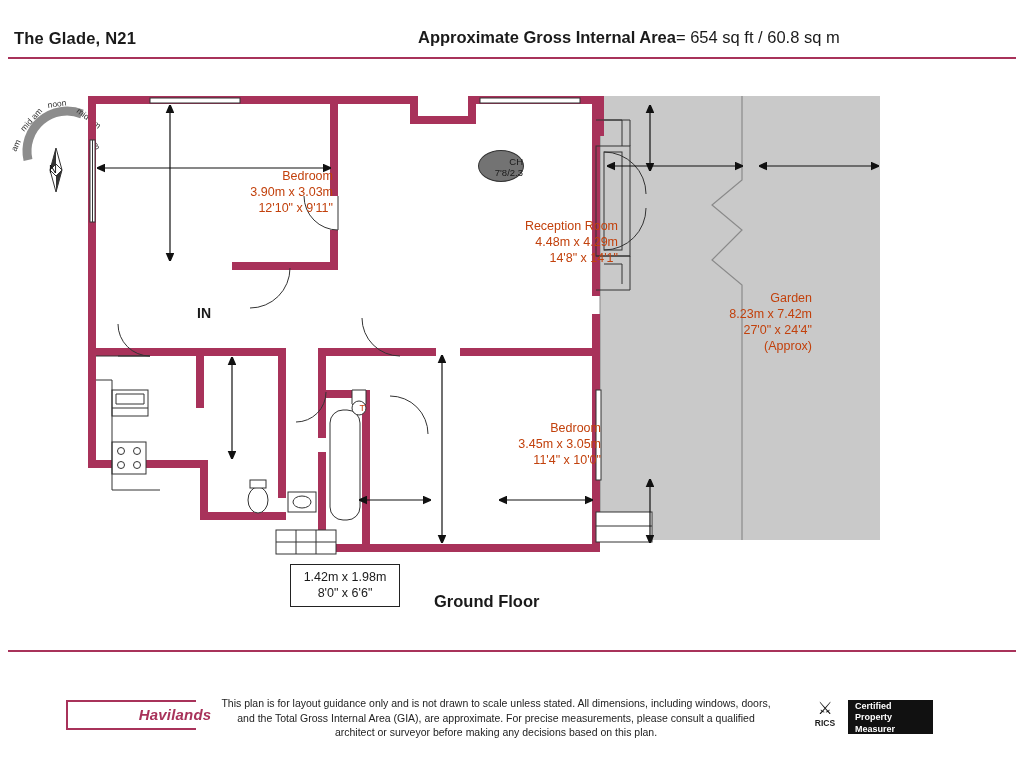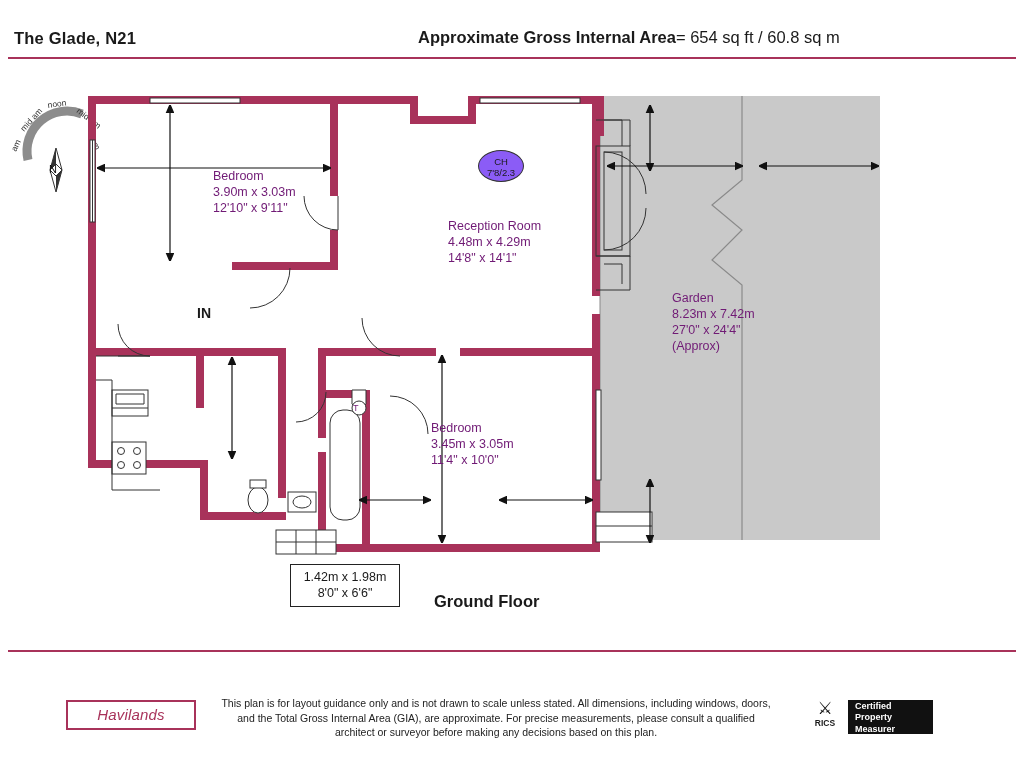--- a/index.html
+++ b/index.html
@@ -30,63 +30,64 @@
   #rule-mid{top:650px;}
 
   
   .plan{position:absolute;left:0;top:60px;width:1024px;height:570px;}
   .plan svg{display:block;}
 
   
   .lbl{
     position:absolute;
     font-size:12.5px;
-    text-align:left;
+    text-align:right;
     line-height:16px;
-    color:#701a75;
+    color:#c2410c;
     white-space:nowrap;
   }
   .boxed{
     position:absolute;
     border:1px solid #222;
     background:#fff;
     font-size:12.5px;
     line-height:16px;
     text-align:center;
     padding:4px 8px 5px 8px;
   }
   .ch-oval{
     position:absolute;
     width:46px;height:32px;
     border:1px solid #333;border-radius:50%;
-    font-size:9.5px;line-height:11px;text-align:center;
+    font-size:9.5px;line-height:11px;text-align:right;
     padding-top:5px;box-sizing:border-box;
-    background:#8b5cf6;
+    background:#737373;
   }
   .in-label{
     position:absolute;font-size:14px;font-weight:bold;
   }
   .floor-label{
     position:absolute;font-size:16.5px;font-weight:bold;
   }
 
   
   .compass{position:absolute;left:10px;top:90px;width:110px;height:130px;}
 
   
   .logo{
     position:absolute;left:66px;top:700px;width:130px;height:30px;
     background:#a8325a;
   }
   .logo span{
     display:block;width:126px;height:26px;margin:2px;
     background:#fff;color:#a8325a;
-    font-size:15px;font-weight:normal;font-style:italic;
+    font-size:15px;font-weight:bold;font-style:italic;
     text-align:center;line-height:26px;
     letter-spacing:.2px;
+    padding-left:44px;
   }
   .disclaimer{
     position:absolute;left:216px;top:696px;width:560px;
     font-size:10.5px;line-height:14.5px;text-align:center;color:#222;
   }
   .rics{
     position:absolute;left:806px;top:700px;width:140px;height:34px;
   }
   .rics .mark{
     position:absolute;left:0;top:0;width:38px;height:34px;text-align:center;

